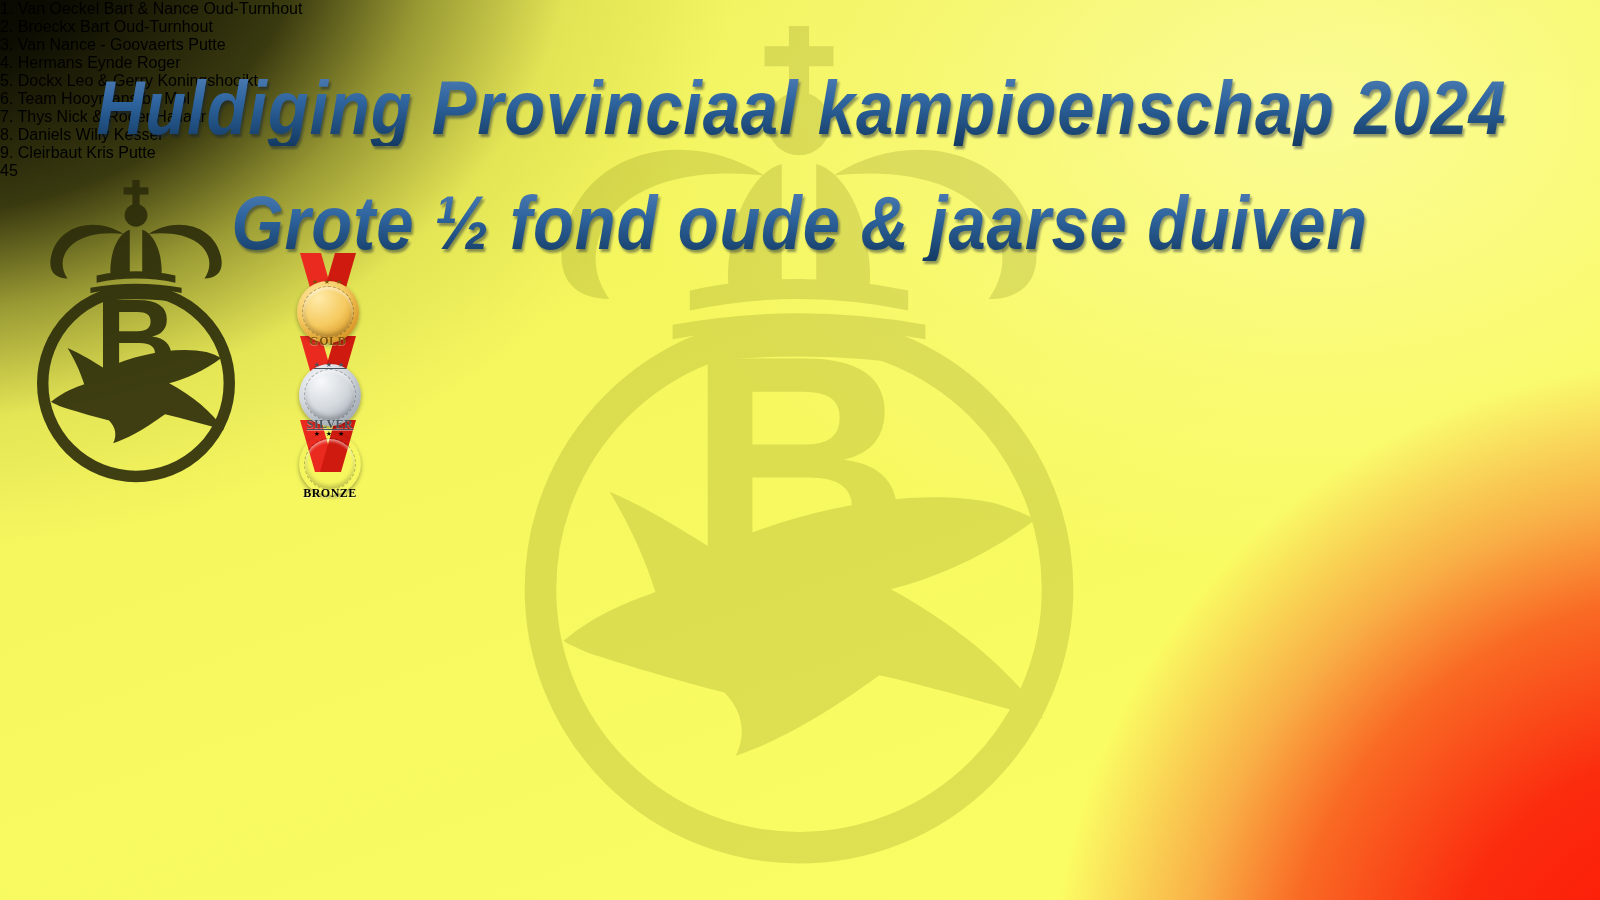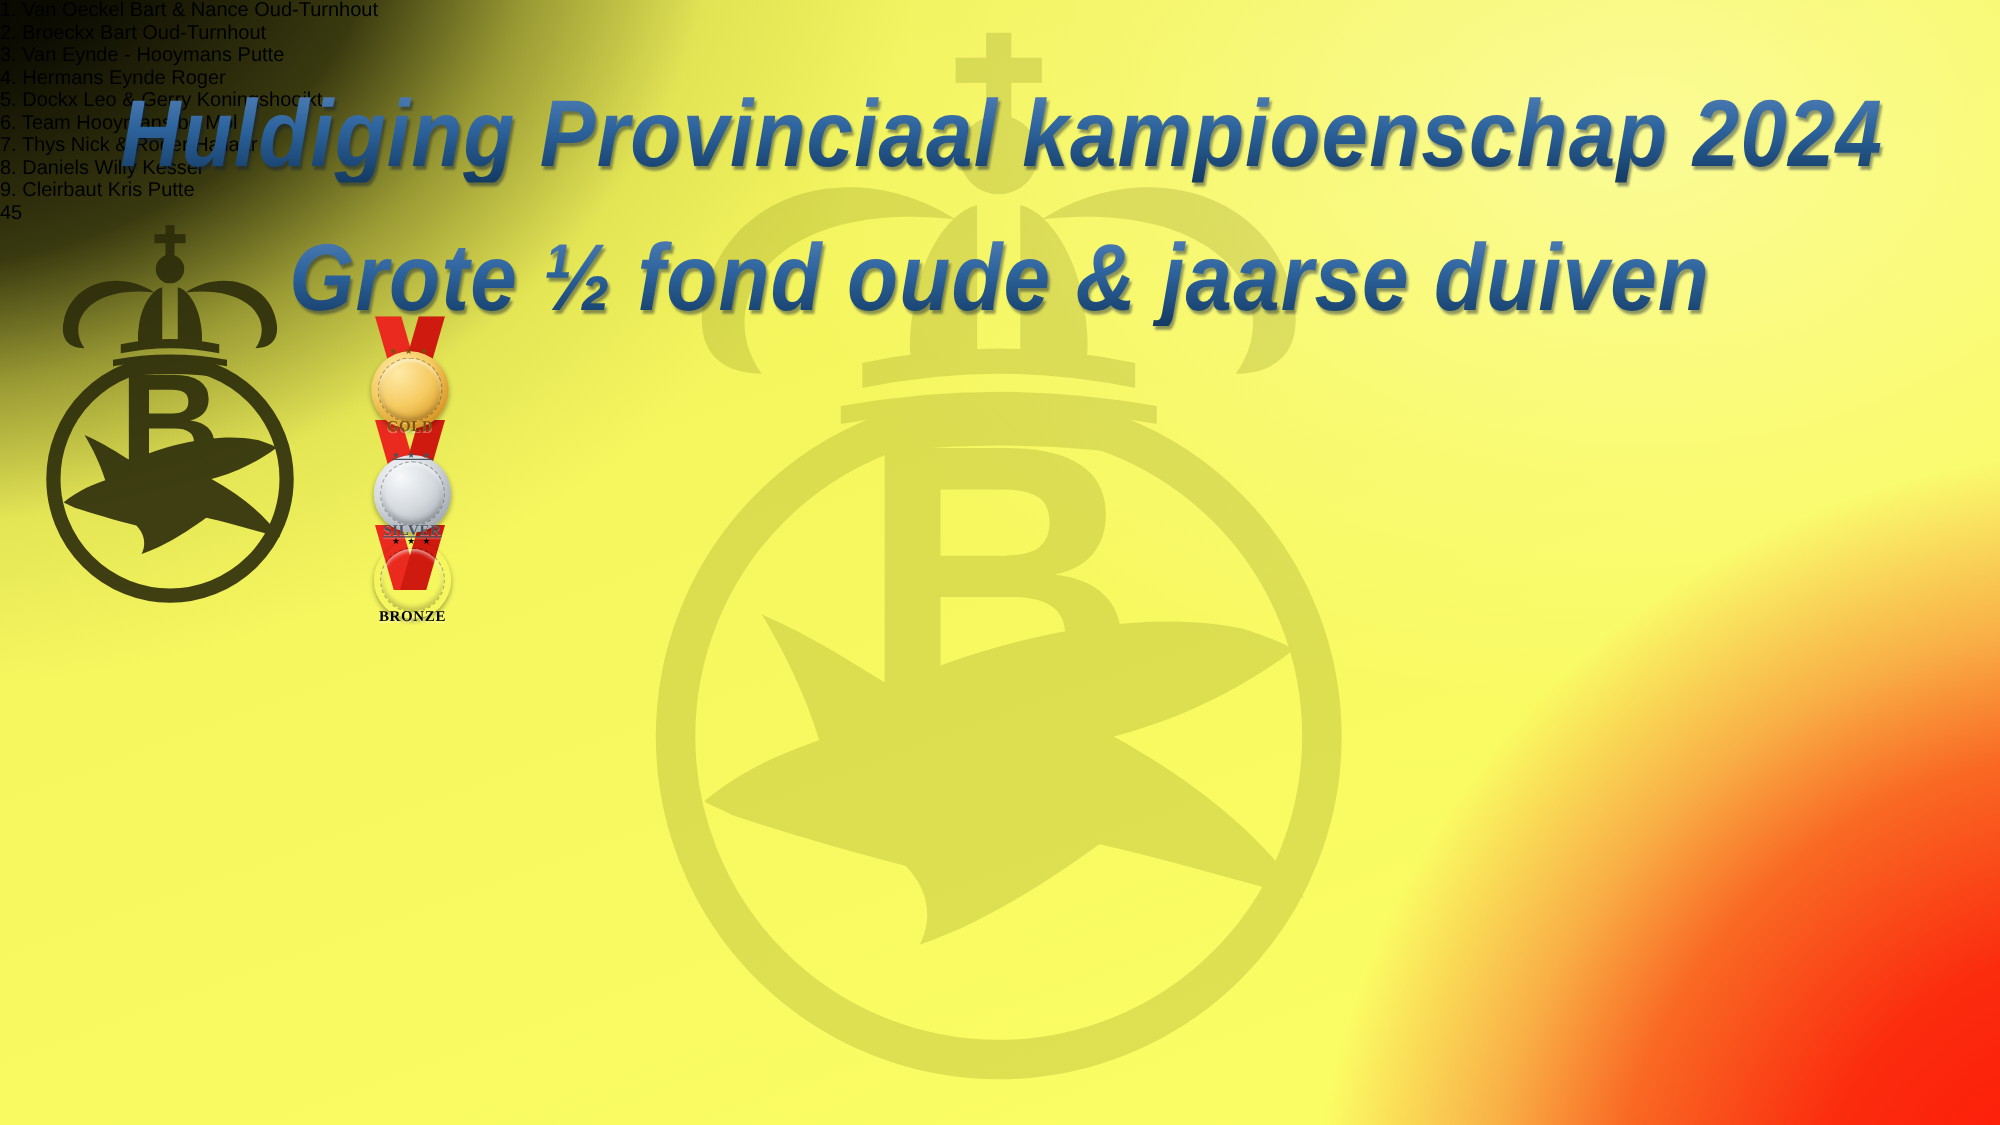--- a/index.html
+++ b/index.html
@@ -139,21 +139,21 @@
     <span class="nm">Van Oeckel Bart &amp; Nance</span>
     <span class="loc">Oud-Turnhout</span>
   </div>
   <div class="row row-big" style="top:362px;">
     <span class="num">2.</span>
     <span class="nm">Broeckx Bart</span>
     <span class="loc">Oud-Turnhout</span>
   </div>
   <div class="row row-big" style="top:452px;">
     <span class="num">3.</span>
-    <span class="nm">Van Eynde - Hooymans</span>
+    <span class="nm">Van Nance - Goovaerts</span>
     <span class="loc">Putte</span>
   </div>
 
   <div class="row row-small" style="top:529px;">
     <span class="num">4.</span>
     <span class="nm">Hermans Eynde</span>
     <span class="loc">Roger</span>
   </div>
   <div class="row row-small" style="top:576px;">
     <span class="num">5.</span>

